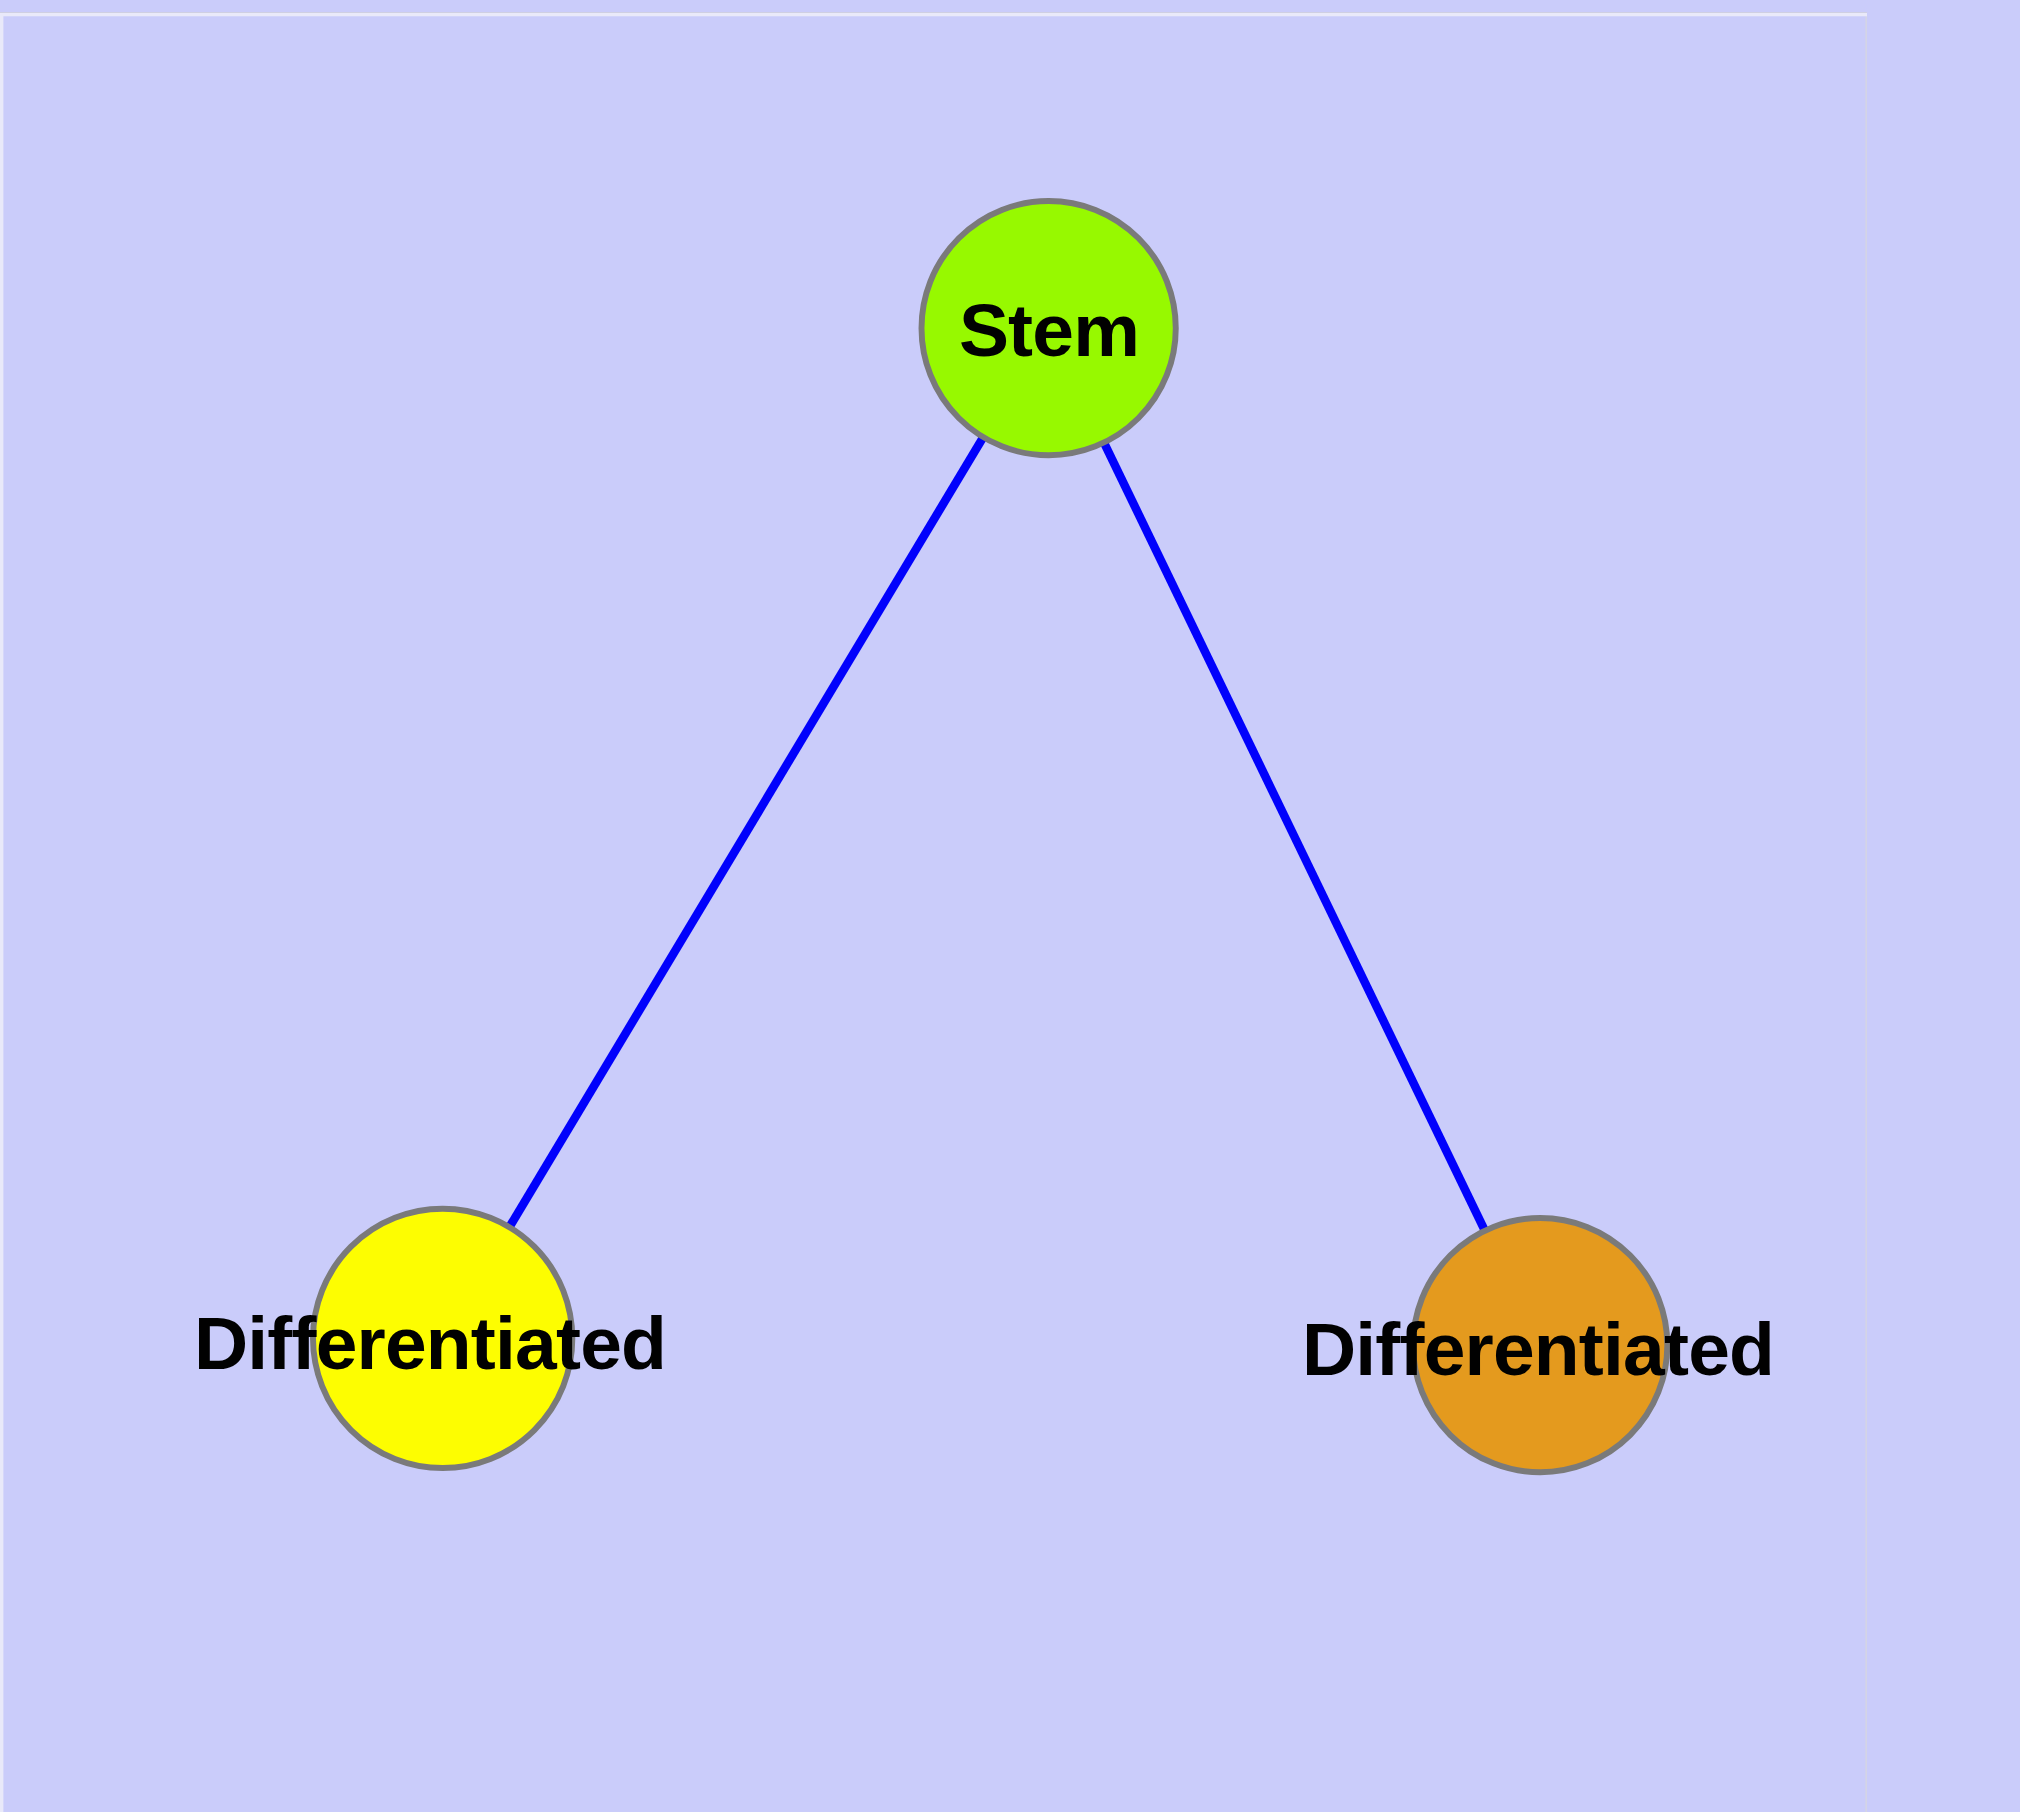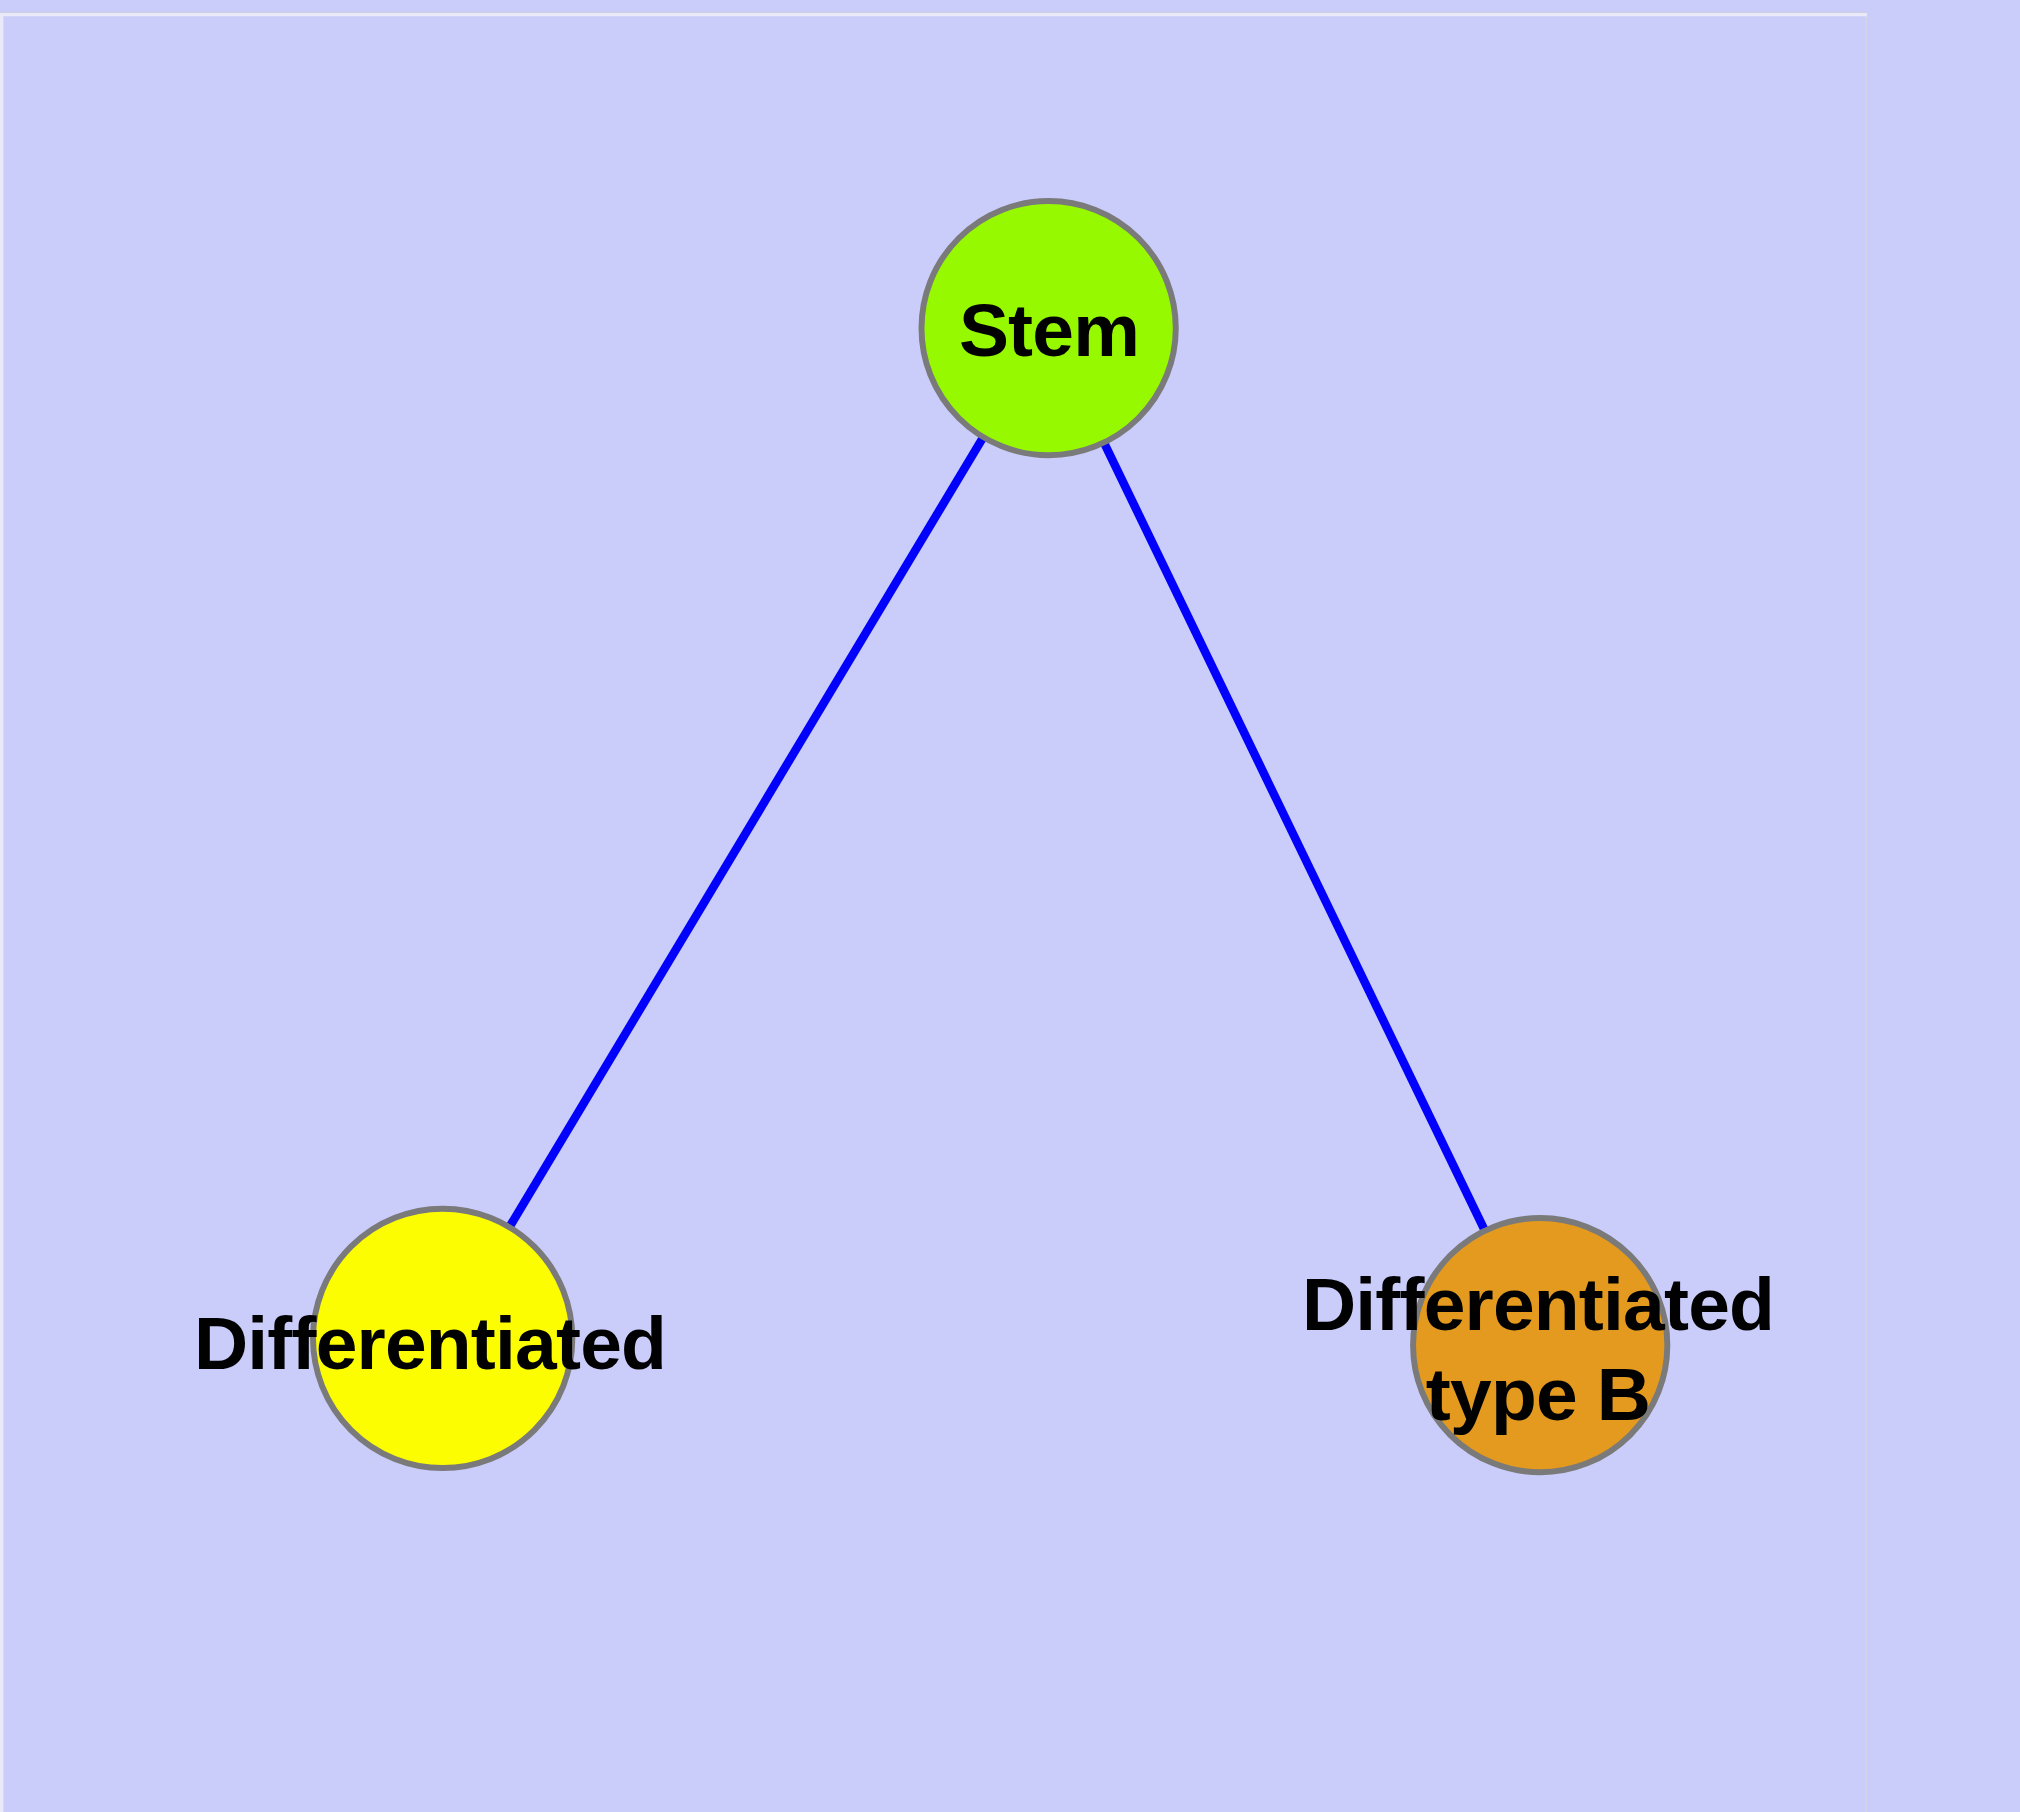--- a/index.html
+++ b/index.html
@@ -75,18 +75,17 @@
   <div class="node-label" style="left:1049px; top:318px;">
     <div>Stem</div>
   </div>
 
   <div class="node-label" style="left:430px; top:1331px;">
     <div>Differentiated</div>
   </div>
 
   <div class="node-label" style="left:1538px; top:1337px;">
     <div>Differentiated</div>
-    <div>type B</div>
   </div>
 
   <div class="frame"></div>
 </div>
 
 
 </body></html>

